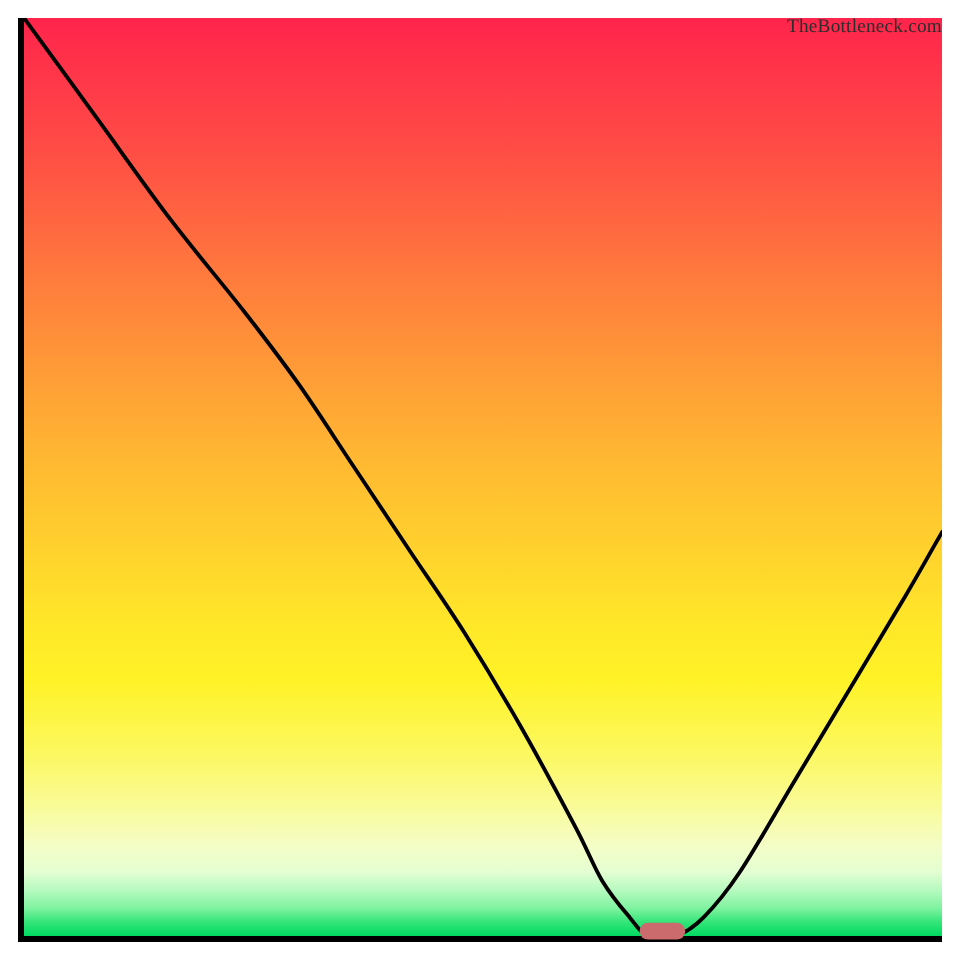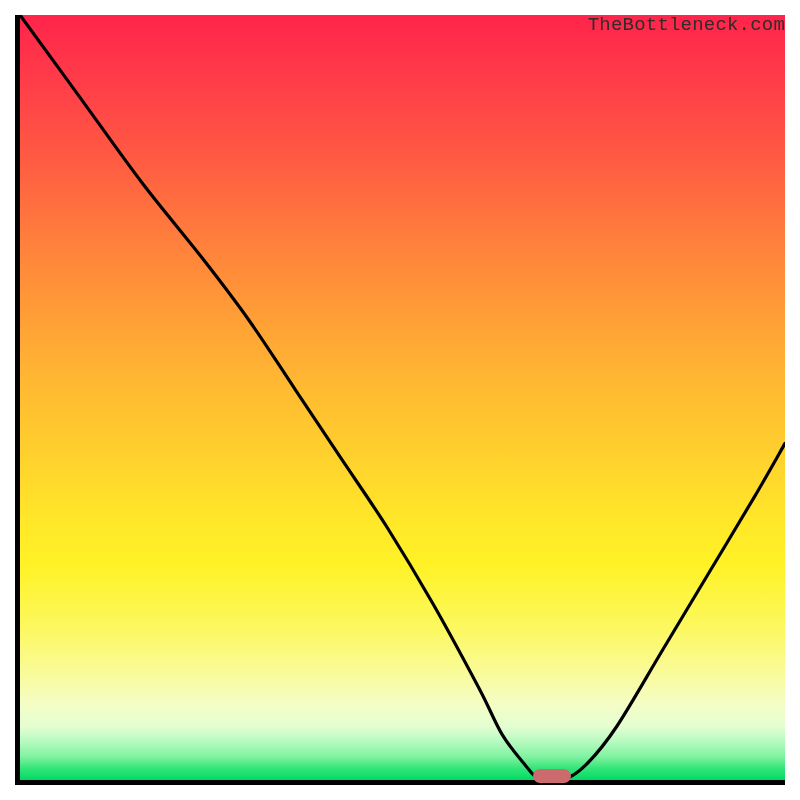--- a/index.html
+++ b/index.html
@@ -54,22 +54,22 @@
     position: absolute;
     left: 0;
     top: 0;
     width: 100%;
     height: 100%;
   }
   .watermark {
     position: absolute;
     top: -1px;
     right: 0px;
-    font-family: Liberation Mono, monospace;
-    font-size: 19px;
+    font-family: Liberation Serif, serif;
+    font-size: 16px;
     color: #2d2d2d;
     letter-spacing: 0.2px;
   }
   .marker {
     position: absolute;
     background: #cc6b6e;
     border-radius: 7px;
   }
 </style>
 </head>

